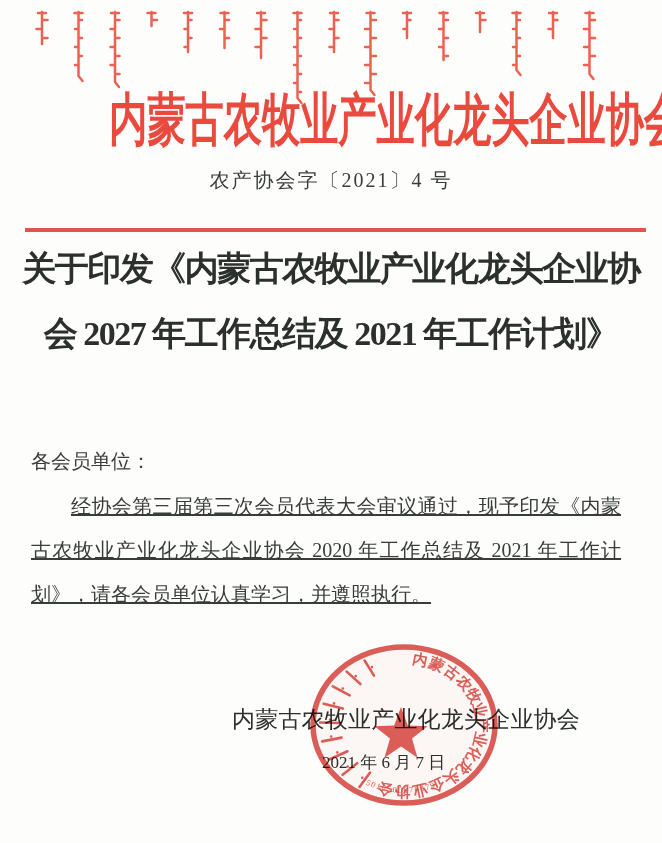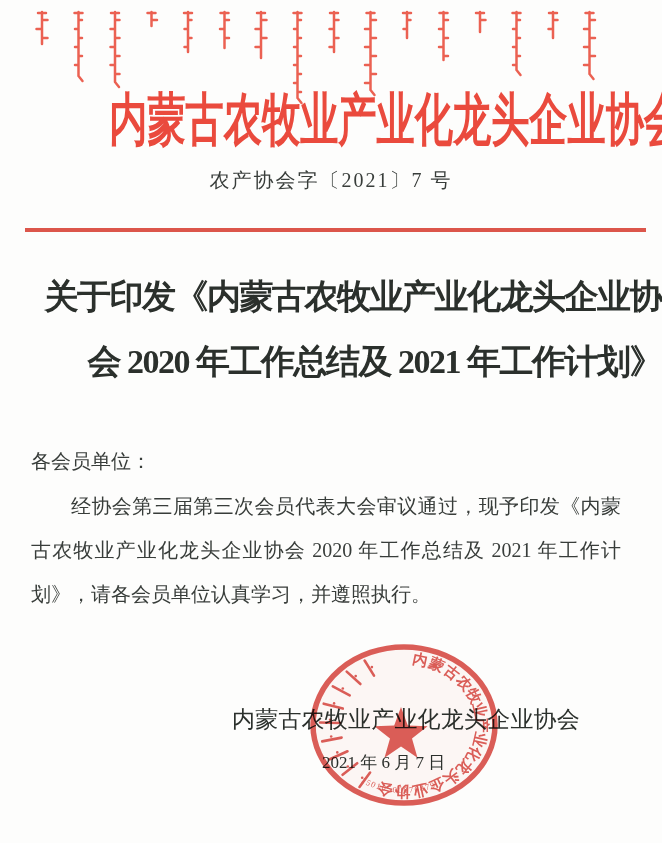--- a/index.html
+++ b/index.html
@@ -15,27 +15,27 @@
     font-size:57px;font-weight:bold;line-height:1.1;
     transform:scaleX(0.67);
     font-family:"Liberation Serif","DejaVu Serif",serif;
   }
   .doc-number{
     position:absolute;top:167px;left:0;right:0;z-index:1;
     text-align:center;font-size:20px;letter-spacing:2px;
   }
   .red-rule{position:absolute;top:228px;left:25px;width:621px;height:4px;z-index:1;}
   .notice-title{
-    position:absolute;top:264px;left:0;right:0;z-index:2;
-    text-align:right;font-size:34px;font-weight:bold;
+    position:absolute;top:236px;left:0;right:0;z-index:2;
+    text-align:center;font-size:34px;font-weight:bold;
     line-height:65px;letter-spacing:-1.5px;white-space:nowrap;
   }
   .body-block{position:absolute;top:444px;left:31px;width:598px;z-index:2;font-size:20px;}
   .salutation{line-height:34px;}
-  .para{margin:6px 8px 0 0;line-height:44px;text-indent:2em;text-align:justify;}
+  .para{margin:6px 8px 0 0;line-height:44px;text-indent:2em;text-align:justify;text-decoration:underline;}
   .signature{position:absolute;top:704px;left:232px;z-index:3;font-size:23px;letter-spacing:0.2px;white-space:nowrap;}
   .sig-date{position:absolute;top:751px;left:322px;z-index:3;font-size:17px;white-space:nowrap;}
   .seal{position:absolute;left:294px;top:625px;width:220px;height:200px;z-index:5;
         mix-blend-mode:multiply;opacity:0.92;}
   .seal text{font-family:"Liberation Serif","DejaVu Serif",serif;}
 </style>
 </head>
 <body>
 
 <div class="page">
@@ -54,27 +54,27 @@
       <path d="M403 13 h8 M407 12 v26 M407 20 h3.5 M407 29 h-3.5" stroke="#eb6152" stroke-width="2.5" fill="none" stroke-linecap="round"></path>
       <path d="M439.5 13 h8 M443.5 12 v48 M443.5 20 h4.5 M443.5 29 h-4.5 M443.5 38 h4.5 M443.5 47 h-4.5 M443.5 56 h4.5" stroke="#eb6152" stroke-width="2.5" fill="none" stroke-linecap="round"></path>
       <path d="M476 13 h8 M480 12 v20 M480 20 h5.5" stroke="#eb6152" stroke-width="2.5" fill="none" stroke-linecap="round"></path>
       <path d="M512.5 13 h8 M516.5 12 v58 M516.5 20 h3.5 M516.5 29 h-3.5 M516.5 38 h3.5 M516.5 47 h-3.5 M516.5 56 h3.5 M516.5 65 h-3.5 M516.5 70 l4 5" stroke="#eb6152" stroke-width="2.5" fill="none" stroke-linecap="round"></path>
       <path d="M549 13 h8 M553 12 v26 M553 20 h4.5 M553 29 h-4.5" stroke="#eb6152" stroke-width="2.5" fill="none" stroke-linecap="round"></path>
       <path d="M585.5 13 h8 M589.5 12 v62 M589.5 20 h5.5 M589.5 29 h-5.5 M589.5 38 h5.5 M589.5 47 h-5.5 M589.5 56 h5.5 M589.5 65 h-5.5 M589.5 74 l4 5" stroke="#eb6152" stroke-width="2.5" fill="none" stroke-linecap="round"></path>
     </svg>
 
   <div class="org-title" style="color: rgb(234, 74, 61);">内蒙古农牧业产业化龙头企业协会文件</div>
 
-  <div class="doc-number" style="color: rgb(56, 61, 58);">农产协会字〔2021〕7 号</div>
+  <div class="doc-number" style="color: rgb(56, 61, 58);">农产协会字〔2021〕4 号</div>
 
   <div class="red-rule" style="background: rgb(220, 86, 75);"></div>
 
   <div class="notice-title" style="color: rgb(43, 48, 44);">
     <div>关于印发《内蒙古农牧业产业化龙头企业协</div>
-    <div>会 2020 年工作总结及 2021 年工作计划》</div>
+    <div>会 2027 年工作总结及 2021 年工作计划》</div>
   </div>
 
   <div class="body-block" style="color: rgb(56, 61, 58);">
     <div class="salutation">各会员单位：</div>
     <p class="para">经协会第三届第三次会员代表大会审议通过，现予印发《内蒙古农牧业产业化龙头企业协会 2020 年工作总结及 2021 年工作计划》，请各会员单位认真学习，并遵照执行。</p>
   </div>
 
   <svg class="seal" viewBox="-110 -100 220 200" xmlns="http://www.w3.org/2000/svg">
       <ellipse cx="0" cy="0" rx="91" ry="78" fill="rgba(235,120,110,0.06)" stroke="#d9504a" stroke-width="5.5"></ellipse>
       <path fill="#d9504a" d="M-3.0,-18.0L3.8,0.6L23.6,1.3L8.0,13.6L13.5,32.7L-3.0,21.6L-19.5,32.7L-14.0,13.6L-29.6,1.3L-9.8,0.6Z"></path>

